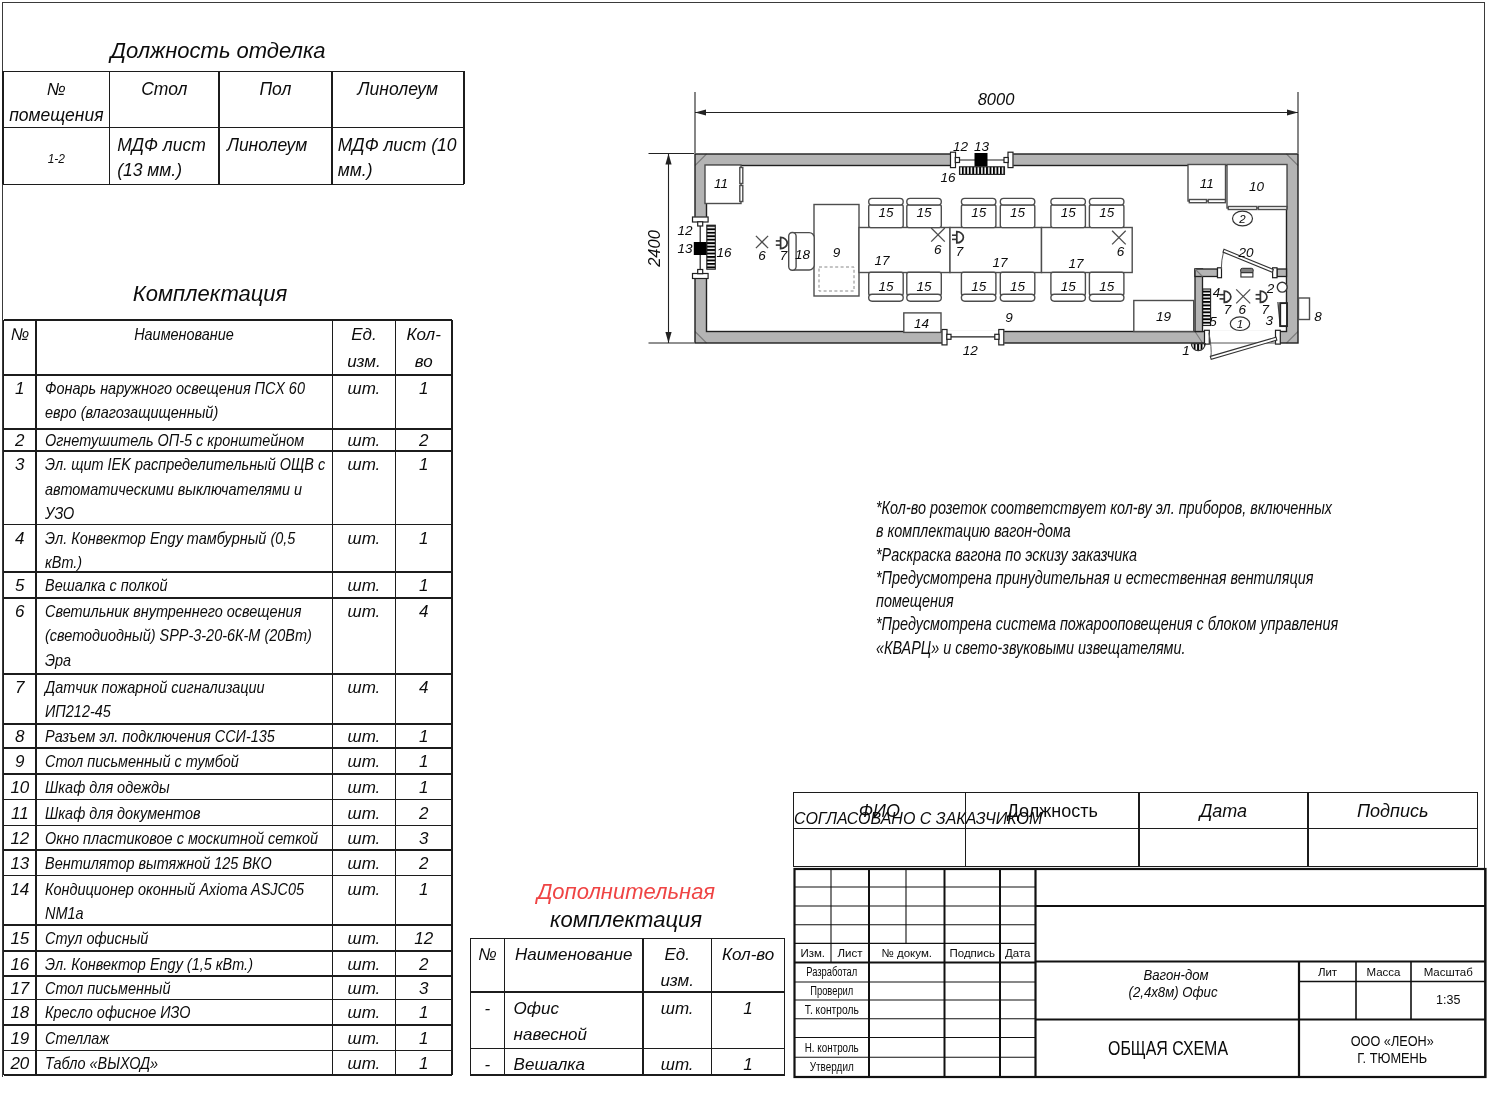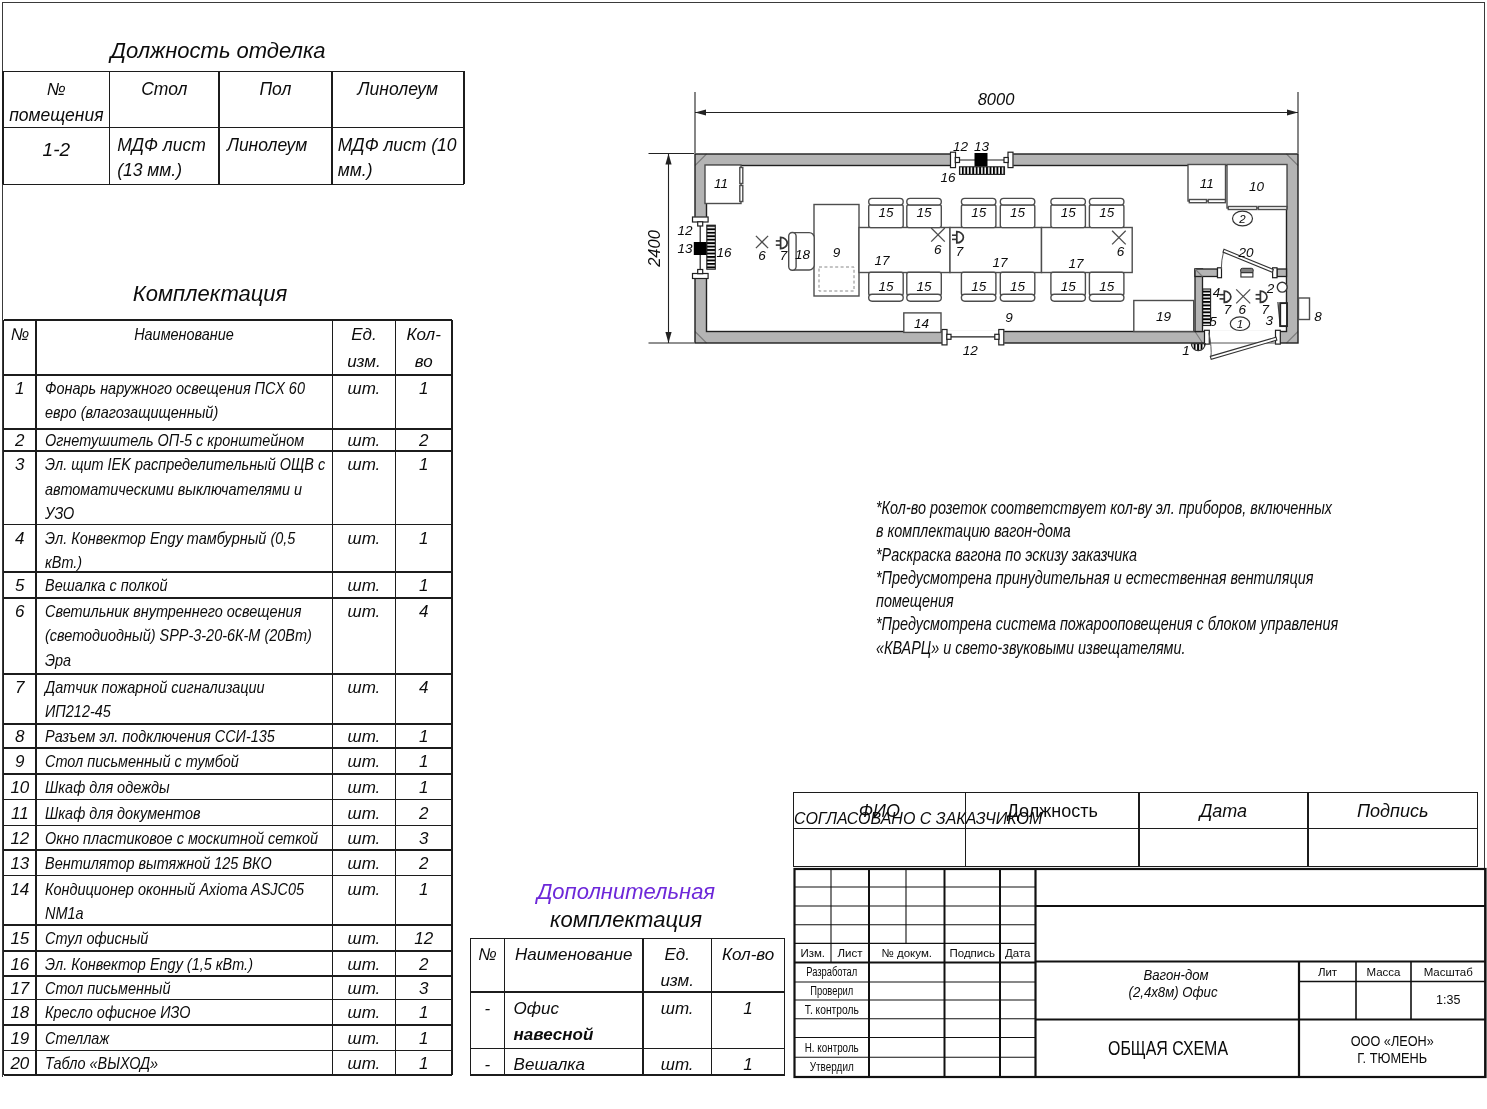--- a/index.html
+++ b/index.html
@@ -18,21 +18,21 @@
 <div class="abs" style="left:2.25px;top:71.3px;width:1.5px;height:113.00px;background:#1c1c1c;"></div>
 <div class="abs" style="left:108.95px;top:71.3px;width:1.5px;height:113.00px;background:#1c1c1c;"></div>
 <div class="abs" style="left:218.15px;top:71.3px;width:1.5px;height:113.00px;background:#1c1c1c;"></div>
 <div class="abs" style="left:331.05px;top:71.3px;width:1.5px;height:113.00px;background:#1c1c1c;"></div>
 <div class="abs" style="left:463.05px;top:71.3px;width:1.5px;height:113.00px;background:#1c1c1c;"></div>
 <div class="abs" style="left:56.35px;top:89.5px;transform:translate(-50%,-50%);font-style:italic;font-size:17.5px;line-height:17.5px;white-space:nowrap;color:#0c0c0c;">№</div>
 <div class="abs" style="left:56.35px;top:116.2px;transform:translate(-50%,-50%);font-style:italic;font-size:17.5px;line-height:17.5px;white-space:nowrap;color:#0c0c0c;">помещения</div>
 <div class="abs" style="left:164.3px;top:89.5px;transform:translate(-50%,-50%);font-style:italic;font-size:17.5px;line-height:17.5px;white-space:nowrap;color:#0c0c0c;">Стол</div>
 <div class="abs" style="left:275.35px;top:89.5px;transform:translate(-50%,-50%);font-style:italic;font-size:17.5px;line-height:17.5px;white-space:nowrap;color:#0c0c0c;">Пол</div>
 <div class="abs" style="left:397.8px;top:89.5px;transform:translate(-50%,-50%);font-style:italic;font-size:17.5px;line-height:17.5px;white-space:nowrap;color:#0c0c0c;">Линолеум</div>
-<div class="abs" style="left:56.35px;top:150px;transform:translate(-50%,-50%);font-style:italic;font-size:19px;line-height:17.5px;white-space:nowrap;color:#0c0c0c;">1-2</div>
+<div class="abs" style="left:56.35px;top:160px;transform:translate(-50%,-50%);font-style:italic;font-size:12px;line-height:17.5px;white-space:nowrap;color:#0c0c0c;">1-2</div>
 <div class="abs" style="left:117.2px;top:145.7px;transform:translate(0,-50%);transform-origin:0 50%;font-style:italic;font-size:17.5px;line-height:17.5px;white-space:nowrap;color:#0c0c0c;">МДФ лист</div>
 <div class="abs" style="left:117.2px;top:170.9px;transform:translate(0,-50%);transform-origin:0 50%;font-style:italic;font-size:17.5px;line-height:17.5px;white-space:nowrap;color:#0c0c0c;">(13 мм.)</div>
 <div class="abs" style="left:226.9px;top:145.7px;transform:translate(0,-50%);transform-origin:0 50%;font-style:italic;font-size:17.5px;line-height:17.5px;white-space:nowrap;color:#0c0c0c;">Линолеум</div>
 <div class="abs" style="left:337.8px;top:145.7px;transform:translate(0,-50%);transform-origin:0 50%;font-style:italic;font-size:17.5px;line-height:17.5px;white-space:nowrap;color:#0c0c0c;">МДФ лист (10</div>
 <div class="abs" style="left:337.8px;top:170.9px;transform:translate(0,-50%);transform-origin:0 50%;font-style:italic;font-size:17.5px;line-height:17.5px;white-space:nowrap;color:#0c0c0c;">мм.)</div>
 
 <div class="abs" style="left:210px;top:294px;transform:translate(-50%,-50%);font-style:italic;font-size:22px;line-height:22px;white-space:nowrap;color:#0c0c0c;">Комплектация</div>
 <div class="abs" style="left:3.5px;top:319.05px;width:448.40px;height:1.5px;background:#1c1c1c;"></div>
 <div class="abs" style="left:3.5px;top:374.15px;width:448.40px;height:1.5px;background:#1c1c1c;"></div>
 <div class="abs" style="left:3.5px;top:428.05px;width:448.40px;height:1.5px;background:#1c1c1c;"></div>
@@ -148,39 +148,39 @@
 <div class="abs" style="left:423.65px;top:1012.3px;transform:translate(-50%,-50%);font-style:italic;font-size:17px;line-height:17px;white-space:nowrap;color:#0c0c0c;">1</div>
 <div class="abs" style="left:19.85px;top:1037.6999999999998px;transform:translate(-50%,-50%);font-style:italic;font-size:17px;line-height:17px;white-space:nowrap;color:#0c0c0c;">19</div>
 <div class="abs" style="left:45.2px;top:1037.6999999999998px;transform:translate(0,-50%) scaleX(0.85);transform-origin:0 50%;font-style:italic;font-size:17px;line-height:17px;white-space:nowrap;color:#0c0c0c;">Стеллаж</div>
 <div class="abs" style="left:363.95px;top:1037.6999999999998px;transform:translate(-50%,-50%);font-style:italic;font-size:17px;line-height:17px;white-space:nowrap;color:#0c0c0c;">шт.</div>
 <div class="abs" style="left:423.65px;top:1037.6999999999998px;transform:translate(-50%,-50%);font-style:italic;font-size:17px;line-height:17px;white-space:nowrap;color:#0c0c0c;">1</div>
 <div class="abs" style="left:19.85px;top:1062.6999999999998px;transform:translate(-50%,-50%);font-style:italic;font-size:17px;line-height:17px;white-space:nowrap;color:#0c0c0c;">20</div>
 <div class="abs" style="left:45.2px;top:1062.6999999999998px;transform:translate(0,-50%) scaleX(0.85);transform-origin:0 50%;font-style:italic;font-size:17px;line-height:17px;white-space:nowrap;color:#0c0c0c;">Табло «ВЫХОД»</div>
 <div class="abs" style="left:363.95px;top:1062.6999999999998px;transform:translate(-50%,-50%);font-style:italic;font-size:17px;line-height:17px;white-space:nowrap;color:#0c0c0c;">шт.</div>
 <div class="abs" style="left:423.65px;top:1062.6999999999998px;transform:translate(-50%,-50%);font-style:italic;font-size:17px;line-height:17px;white-space:nowrap;color:#0c0c0c;">1</div>
 
-<div class="abs" style="left:626px;top:892px;transform:translate(-50%,-50%);font-style:italic;font-size:22px;line-height:22px;white-space:nowrap;color:#6d28d9;">Дополнительная</div>
+<div class="abs" style="left:626px;top:892px;transform:translate(-50%,-50%);font-style:italic;font-size:22px;line-height:22px;white-space:nowrap;color:#ef4444;">Дополнительная</div>
 <div class="abs" style="left:626px;top:920px;transform:translate(-50%,-50%);font-style:italic;font-size:22px;line-height:22px;white-space:nowrap;color:#0c0c0c;">комплектация</div>
 <div class="abs" style="left:470.3px;top:937.95px;width:314.40px;height:1.5px;background:#1c1c1c;"></div>
 <div class="abs" style="left:470.3px;top:991.05px;width:314.40px;height:1.5px;background:#1c1c1c;"></div>
 <div class="abs" style="left:470.3px;top:1047.85px;width:314.40px;height:1.5px;background:#1c1c1c;"></div>
 <div class="abs" style="left:470.3px;top:1074.25px;width:314.40px;height:1.5px;background:#1c1c1c;"></div>
 <div class="abs" style="left:469.55px;top:938.7px;width:1.5px;height:136.30px;background:#1c1c1c;"></div>
 <div class="abs" style="left:503.85px;top:938.7px;width:1.5px;height:136.30px;background:#1c1c1c;"></div>
 <div class="abs" style="left:642.15px;top:938.7px;width:1.5px;height:136.30px;background:#1c1c1c;"></div>
 <div class="abs" style="left:710.75px;top:938.7px;width:1.5px;height:136.30px;background:#1c1c1c;"></div>
 <div class="abs" style="left:783.95px;top:938.7px;width:1.5px;height:136.30px;background:#1c1c1c;"></div>
 <div class="abs" style="left:487.45000000000005px;top:953.8px;transform:translate(-50%,-50%);font-style:italic;font-size:17px;line-height:17px;white-space:nowrap;color:#0c0c0c;">№</div>
 <div class="abs" style="left:573.75px;top:953.8px;transform:translate(-50%,-50%);font-style:italic;font-size:17px;line-height:17px;white-space:nowrap;color:#0c0c0c;">Наименование</div>
 <div class="abs" style="left:677.2px;top:953.8px;transform:translate(-50%,-50%);font-style:italic;font-size:17px;line-height:17px;white-space:nowrap;color:#0c0c0c;">Ед.</div>
 <div class="abs" style="left:677.2px;top:980px;transform:translate(-50%,-50%);font-style:italic;font-size:17px;line-height:17px;white-space:nowrap;color:#0c0c0c;">изм.</div>
 <div class="abs" style="left:748.1px;top:953.8px;transform:translate(-50%,-50%);font-style:italic;font-size:17px;line-height:17px;white-space:nowrap;color:#0c0c0c;">Кол-во</div>
 <div class="abs" style="left:487.45000000000005px;top:1008.2px;transform:translate(-50%,-50%);font-style:italic;font-size:17px;line-height:17px;white-space:nowrap;color:#0c0c0c;">-</div>
 <div class="abs" style="left:513.6px;top:1008.2px;transform:translate(0,-50%);transform-origin:0 50%;font-style:italic;font-size:17px;line-height:17px;white-space:nowrap;color:#0c0c0c;">Офис</div>
-<div class="abs" style="left:513.6px;top:1034.3px;transform:translate(0,-50%);transform-origin:0 50%;font-style:italic;font-size:17px;line-height:17px;white-space:nowrap;color:#0c0c0c;font-weight:bold;">навесной</div>
+<div class="abs" style="left:513.6px;top:1034.3px;transform:translate(0,-50%);transform-origin:0 50%;font-style:italic;font-size:17px;line-height:17px;white-space:nowrap;color:#0c0c0c;">навесной</div>
 <div class="abs" style="left:677.2px;top:1008.2px;transform:translate(-50%,-50%);font-style:italic;font-size:17px;line-height:17px;white-space:nowrap;color:#0c0c0c;">шт.</div>
 <div class="abs" style="left:748.1px;top:1008.2px;transform:translate(-50%,-50%);font-style:italic;font-size:17px;line-height:17px;white-space:nowrap;color:#0c0c0c;">1</div>
 <div class="abs" style="left:487.45000000000005px;top:1064.2px;transform:translate(-50%,-50%);font-style:italic;font-size:17px;line-height:17px;white-space:nowrap;color:#0c0c0c;">-</div>
 <div class="abs" style="left:513.6px;top:1064.2px;transform:translate(0,-50%);transform-origin:0 50%;font-style:italic;font-size:17px;line-height:17px;white-space:nowrap;color:#0c0c0c;">Вешалка</div>
 <div class="abs" style="left:677.2px;top:1064.2px;transform:translate(-50%,-50%);font-style:italic;font-size:17px;line-height:17px;white-space:nowrap;color:#0c0c0c;">шт.</div>
 <div class="abs" style="left:748.1px;top:1064.2px;transform:translate(-50%,-50%);font-style:italic;font-size:17px;line-height:17px;white-space:nowrap;color:#0c0c0c;">1</div>
 
 <div class="abs" style="left:876px;top:497px;font-size:18px;line-height:23.3px;font-style:italic;color:#0c0c0c;white-space:nowrap;transform:scaleX(.8);transform-origin:0 0;">*Кол-во розеток соответствует кол-ву эл. приборов, включенных<br>
 в комплектацию вагон-дома<br>
 *Раскраска вагона по эскизу заказчика<br>

